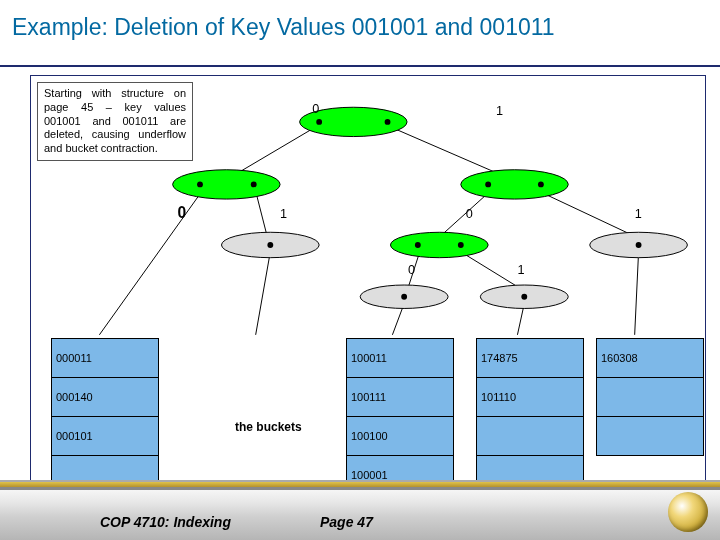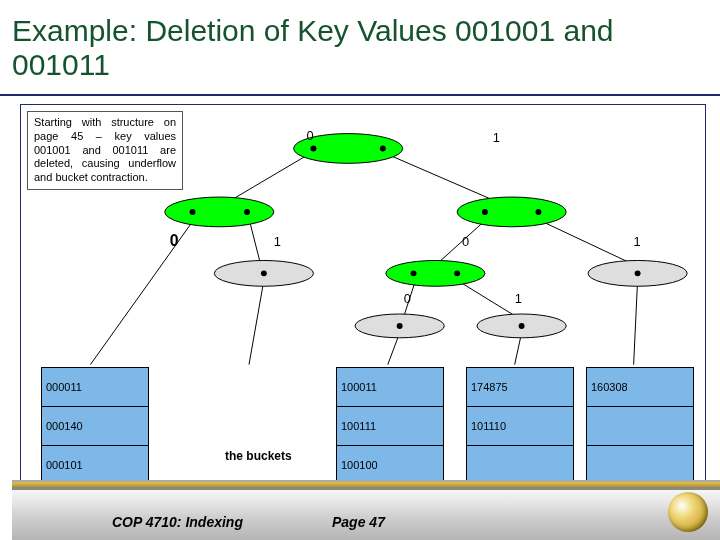--- a/index.html
+++ b/index.html
@@ -1,30 +1,30 @@
 <!DOCTYPE html>
 <html><head>
 <meta charset="utf-8">
 <style>
 html,body{margin:0;padding:0;width:720px;height:540px;font-family:Arial,Helvetica,sans-serif;background:#fff}
-.title{font-size:30px;color:#14532d;padding:14px 12px 12px 12px;border-bottom:2px solid #1e2a6e;font-weight:400}
-.canvas{position:relative;margin:8px 14px 0 20px;height:420px;border:1px solid #1e2a6e}
+.title{font-size:23px;color:#0369a1;padding:14px 12px 24px 12px;border-bottom:2px solid #1e2a6e;font-weight:400}
+.canvas{position:relative;margin:8px 14px 0 30px;height:420px;border:1px solid #1e2a6e}
 .note-box{position:absolute;left:6px;top:6px;width:142px;border:1px solid #555;padding:4px 6px;font-size:11px;line-height:1.25;text-align:justify;background:#fff}
 svg{position:absolute;left:0;top:0;width:100%;height:100%}
 .ell{fill:#00ff00;stroke:#000;stroke-width:1}
 .ell-g{fill:#dedede;stroke:#000;stroke-width:1}
 .pt{fill:#000}
 .lbl{font:13px Arial;fill:#000}
 .big0{font:bold 16px Arial;fill:#000}
 .bucket{position:absolute;width:106px;border:1px solid #000}
 .bucket .slot{height:16px;border-top:1px solid #000;font-size:11px;padding:11px 4px;line-height:16px;background:#7db8e8}
 .bucket .slot:first-child{border-top:none}
 .bucket .slot.empty{background:#7db8e8}
 .buckets-label{position:absolute;font:bold 12px Arial}
-.footer{position:absolute;left:12px;right:0;bottom:0;height:58px;background:linear-gradient(#fff,#e7e7e7 35%,#cfcfcf 60%,#b5b5b5);border-top:2px solid #aaa}
+.footer{position:absolute;left:0;right:0;bottom:0;height:58px;background:linear-gradient(#fff,#e7e7e7 35%,#cfcfcf 60%,#b5b5b5);border-top:2px solid #aaa}
 .footer .bar{position:absolute;top:0;left:0;right:0;height:5px;background:linear-gradient(#e0c24a,#b5922c)}
 .footer .bar2{position:absolute;top:5px;left:0;right:0;height:3px;background:#888}
 .footer .t{position:absolute;bottom:10px;font:bold italic 14px Arial}
 .footer .logo{position:absolute;right:12px;top:10px;width:40px;height:40px;border-radius:50%;background:radial-gradient(circle at 35% 35%,#fff 0%,#f1d77a 30%,#caa832 70%,#8a6d18 100%);box-shadow:inset -2px -2px 5px rgba(0,0,0,.4)}
 </style>
 </head>
 <body>
 
 <div class="title">Example: Deletion of Key Values 001001 and 001011</div>
 

